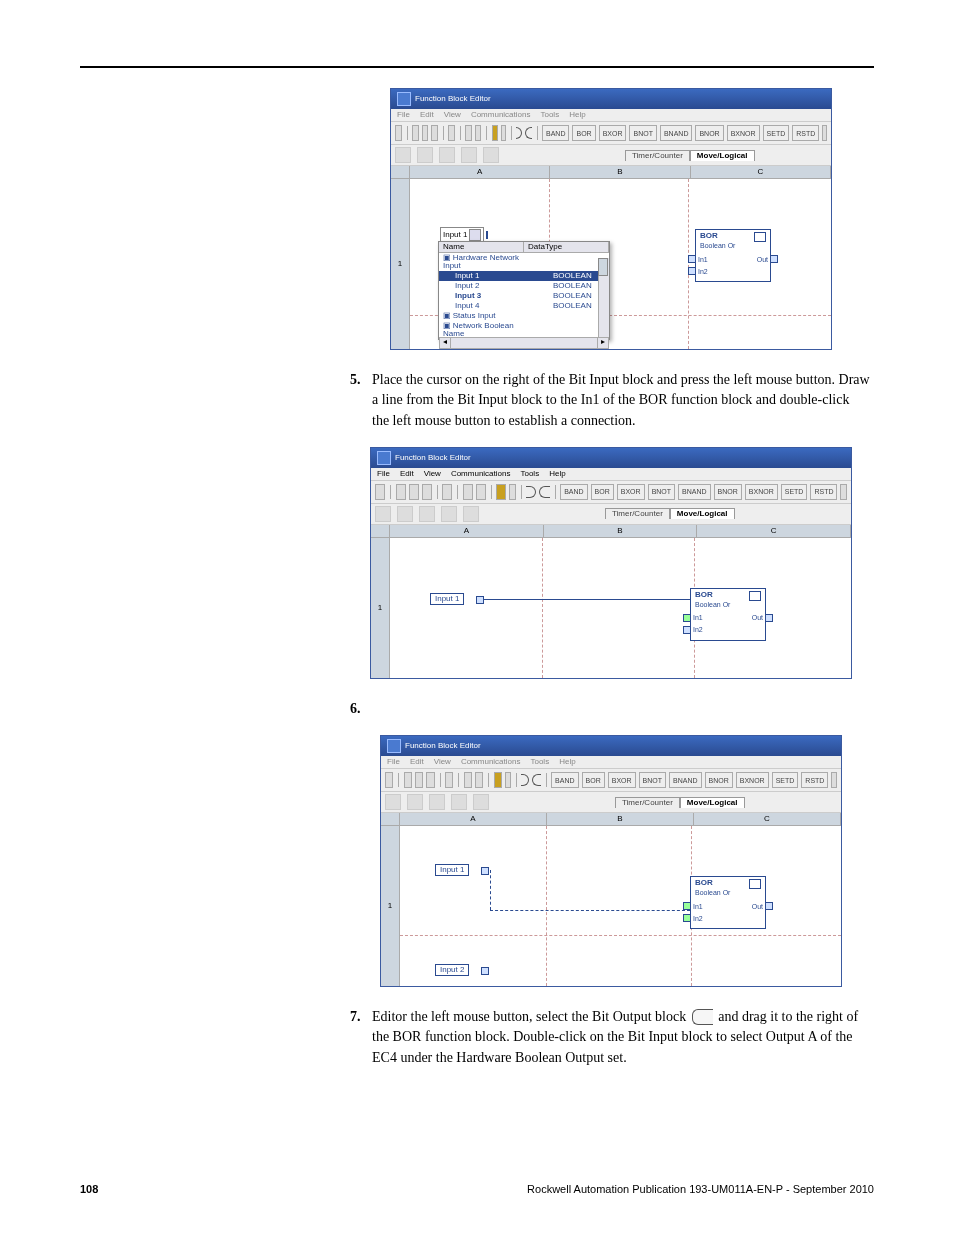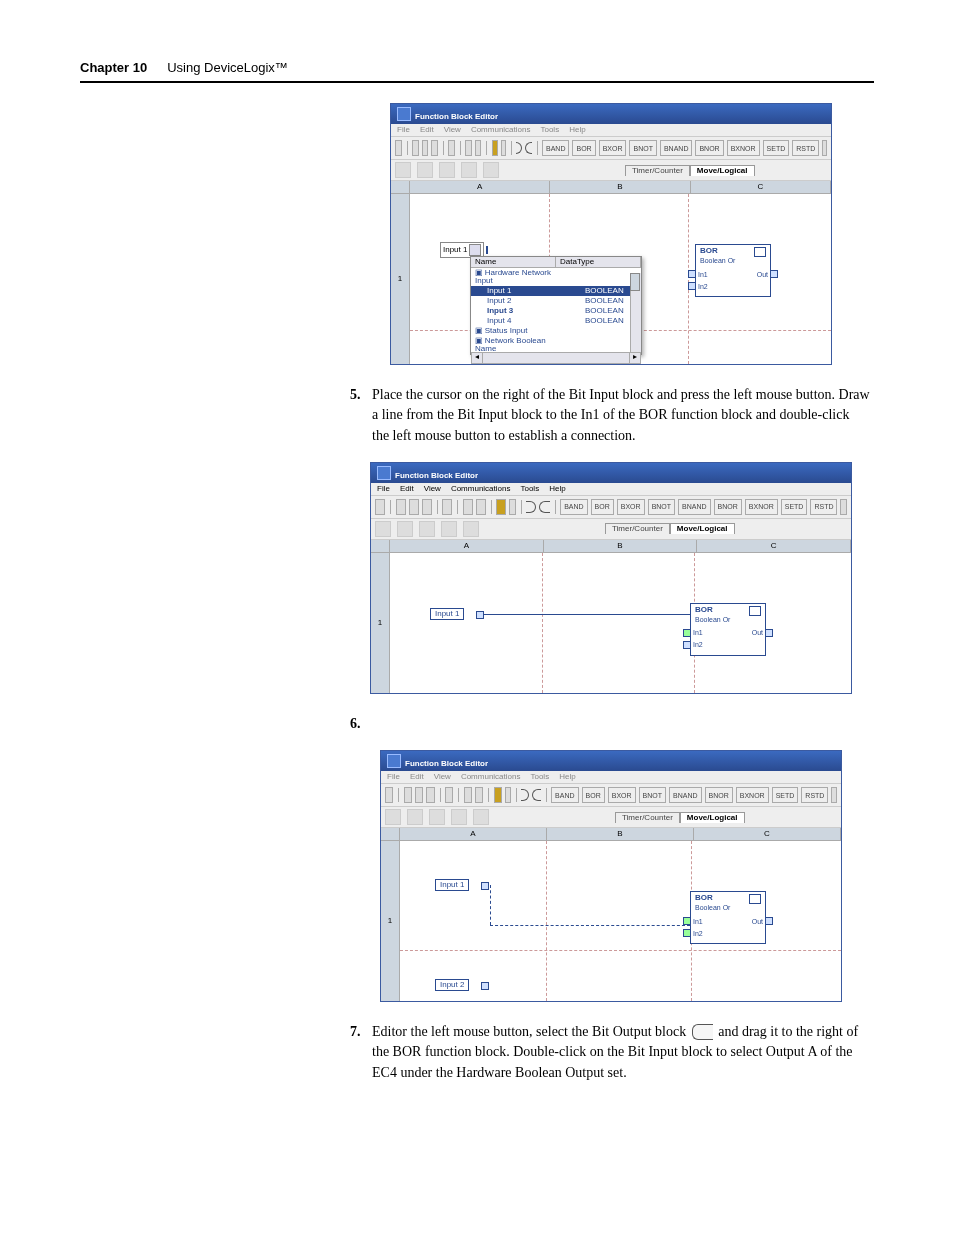--- a/index.html
+++ b/index.html
@@ -37,24 +37,24 @@
   .screenshot {
     border: 1px solid #3b5aa0;
     background: #fff;
     margin: 0 0 20px 0;
     font-size: 8px;
     line-height: 1;
   }
   .titlebar {
     background: linear-gradient(180deg,#3b6ac0,#2a4a90);
     color: #fff;
-    font-weight: bold;
+    font-weight: normal;
     padding: 3px 6px;
     display: flex;
-    align-items: flex-end;
+    align-items: center;
     gap: 4px;
   }
   .titlebar .ticon {
     width: 12px;height:12px;background:#4a7ad0;border:1px solid #9bf;
   }
   .menubar {
     background:#eee;
     padding:2px 6px;
     display:flex;
     gap:10px;
@@ -147,24 +147,20 @@
   .footer {
     position:absolute;bottom:40px;left:0;right:0;display:flex;justify-content:space-between;padding:0 80px;font-size:11px;
   }
   .footer .pageno { font-weight:bold;}
 </style>
 </head>
 <body>
 
 <div class="page">
 
-  <div class="header-line">
-    <span class="chapter-label">Chapter 10</span>
-    <span class="chapter-title">Using DeviceLogix™</span>
-  </div>
   <hr class="hr-top">
 
   <div class="content-col">
 
     <div class="screenshot" style="width:440px;margin-left:20px;">
       <div class="titlebar">
         <span class="ticon"></span>
         <span>Function Block Editor</span>
       </div>
       <div class="menubar">
@@ -228,21 +224,21 @@
           <div class="dots-col" style="left:66%;"></div>
           <div class="dots-row" style="top:80%;"></div>
 
           <div style="position:absolute;left:30px;top:48px;">
             <span style="border:1px solid #888;padding:1px 2px;display:inline-flex;align-items:center;">
               <span>Input 1</span>
               <span style="display:inline-block;width:10px;height:10px;background:#dde;border:1px solid #888;margin-left:2px;"></span>
             </span>
             <span class="pin" style="position:relative;left:2px;top:0;"></span>
           </div>
-          <div class="dropdown-panel" style="left:28px;top:62px;margin-left:32px;">
+          <div class="dropdown-panel" style="left:28px;top:62px;">
             <div class="dhdr">
               <div>Name</div>
               <div>DataType</div>
             </div>
             <div class="row">
                 <div class="nm tree">▣ <span>Hardware Network Input</span></div>
               </div>
             <div class="row sel">
                 <div class="nm" style="padding-left:16px;">Input 1</div>
                 <div class="dt" style="color:#fff;">BOOLEAN</div>
@@ -502,13 +498,17 @@
       <span class="num">7.</span>
       <span class="txt">
         <span>Editor the left mouse button, select the Bit Output block </span>
         <span class="inline-icon"></span>
         <span> and drag it to the right of the BOR function block.  Double-click on the Bit Input block to select Output A of the EC4 under the Hardware Boolean Output set.</span>
       </span>
     </div>
 
   </div>
 
+  <div class="footer">
+    <span class="pageno">108</span>
+    <span>Rockwell Automation Publication 193-UM011A-EN-P - September 2010</span>
+  </div>
 </div>
 
 </body></html>

